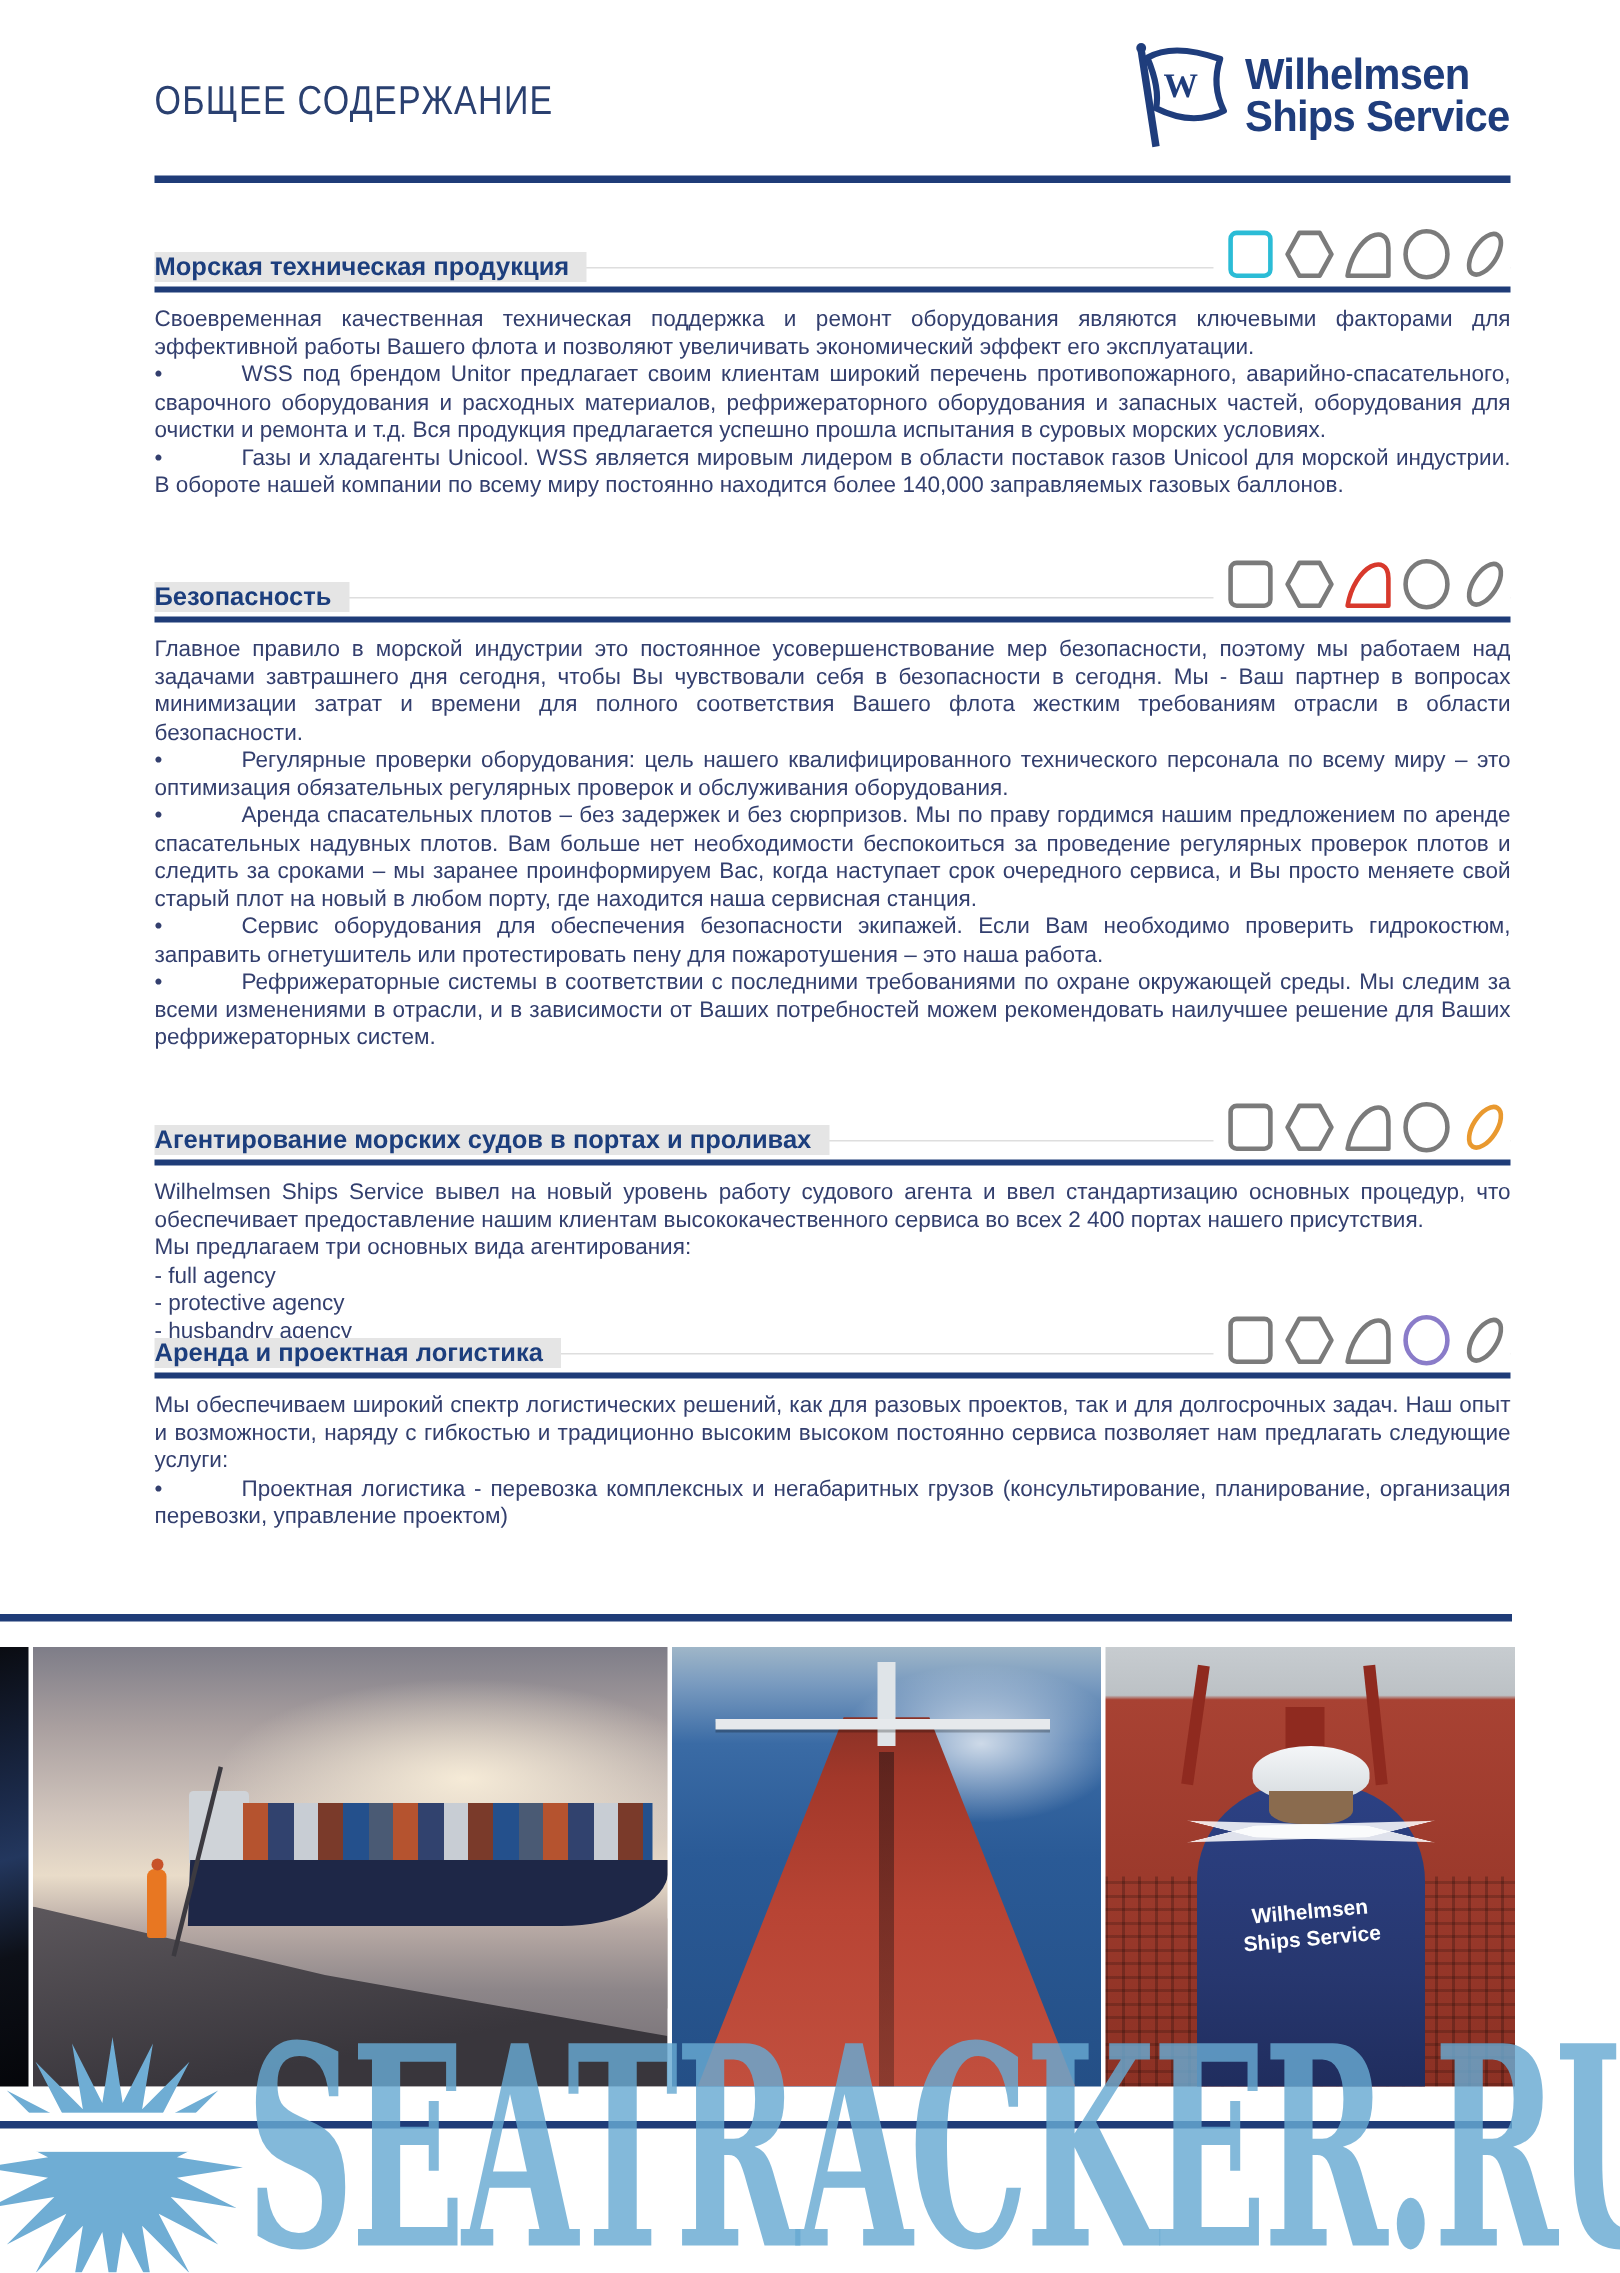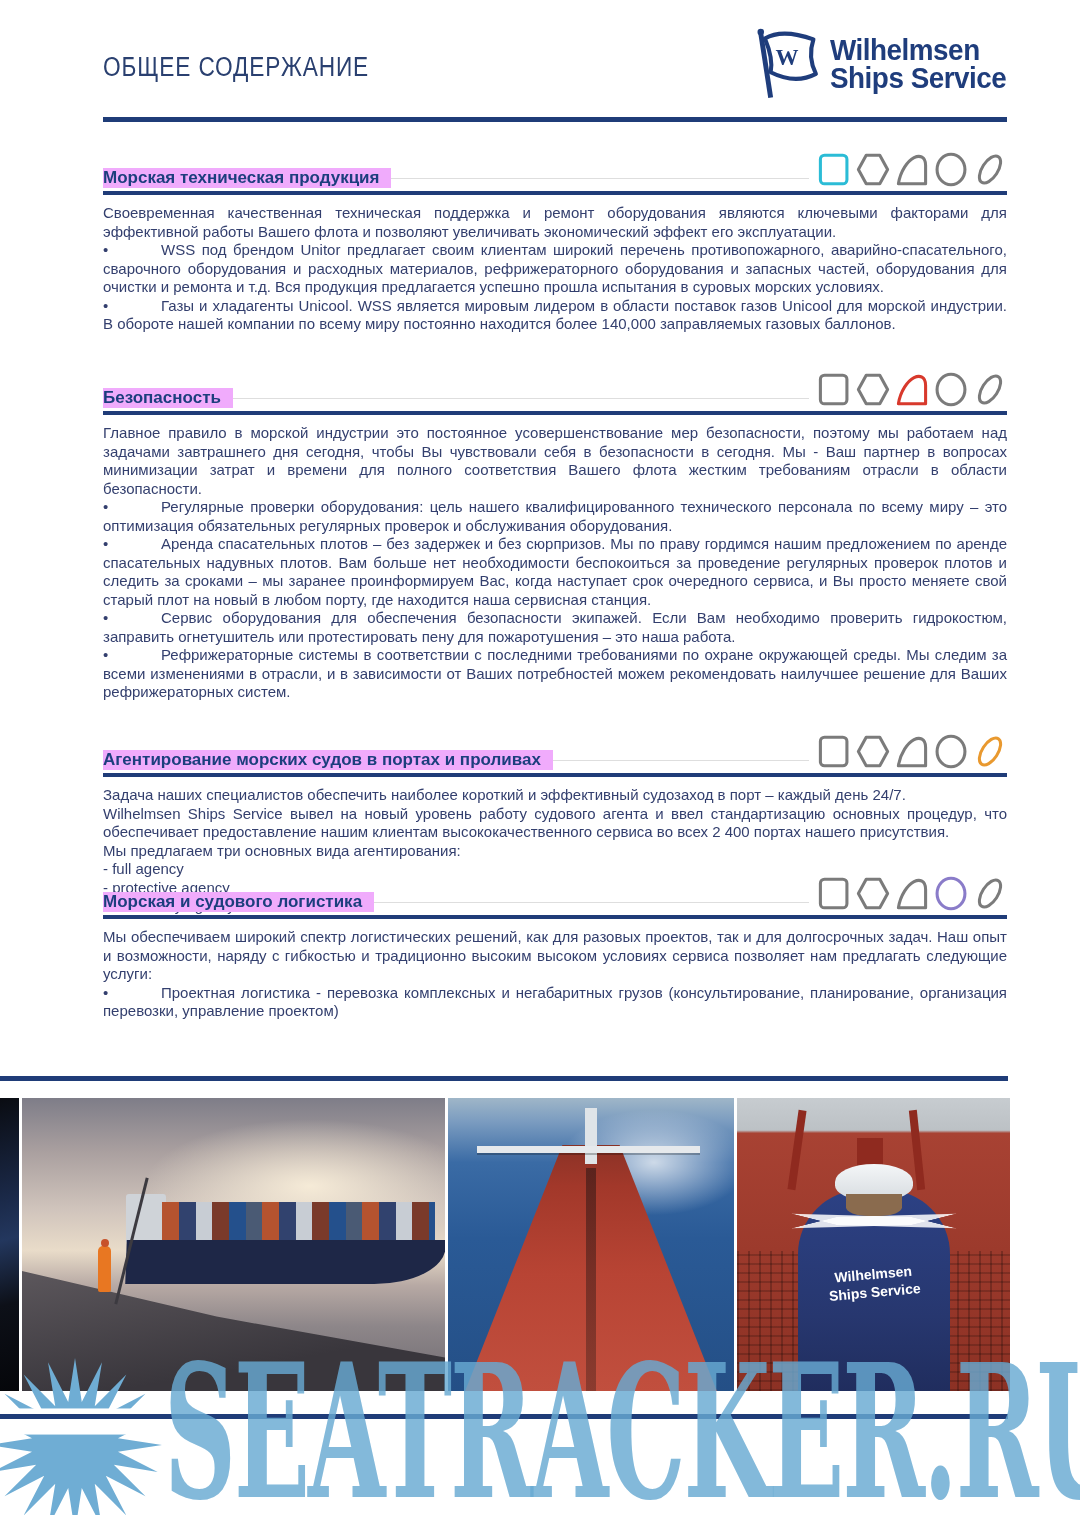--- a/index.html
+++ b/index.html
@@ -13,21 +13,21 @@
   .logo{position:absolute;top:24px;right:66px;display:flex;align-items:center;gap:10px;}
   .logo-flag{width:74px;height:80px;}
   .logo-name{font-weight:bold;font-size:29px;line-height:.98;color:#1F3D7C;
              letter-spacing:-.5px;transform:scaleX(.96);transform-origin:left center;}
   .header-rule{position:absolute;left:103px;top:117px;width:904px;height:5px;background:#1F3C78;}
 
   
   .section{position:absolute;left:103px;width:904px;}
   .sec-head{display:flex;justify-content:space-between;align-items:flex-end;height:40px;position:relative;}
   .hairline{position:absolute;left:0;right:0;bottom:9px;height:1px;background:#dedede;z-index:0;}
-  .sec-heading{margin:0;font-size:17px;font-weight:bold;color:#1C3E7D;background:#f0abfc;
+  .sec-heading{margin:0;font-size:17px;font-weight:bold;color:#1C3E7D;background:#e5e5e5;
                padding-right:12px;position:relative;z-index:1;}
   .shapes{display:flex;gap:5px;align-items:flex-end;background:#fff;padding-left:8px;
           position:relative;z-index:1;}
   .shape{width:34px;height:37px;stroke:#7b7b7b;fill:none;}
   .sec-rule{height:4px;background:#1F3C78;margin-top:3px;}
   .sec-body{margin-top:9px;font-size:15px;line-height:18.5px;color:#333F6E;text-align:justify;}
   .sec-body p{margin:0;}
   .pfx{display:inline-block;width:58px;}
   .pfx:empty{display:none;}
   .s0{top:148px;} .s1{top:368px;} .s2{top:730px;} .s3{top:872px;}
@@ -197,54 +197,53 @@
         <svg class="shape" viewBox="0 0 100 100">
             <use href="#sh-ellipse" xlink:href="#sh-ellipse"></use>
           </svg>
         <svg class="shape active" viewBox="0 0 100 100" style="stroke: rgb(233, 153, 47);">
             <use href="#sh-slanted" xlink:href="#sh-slanted"></use>
           </svg>
       </div>
     </div>
     <div class="sec-rule"></div>
     <div class="sec-body">
-      <p><span>Задача наших специалистов обеспечить наиболее короткий и эффективный судозаход в порт – каждый день 24/7.</span></p>
       <p><span>Wilhelmsen Ships Service вывел на новый уровень работу судового агента и ввел стандартизацию основных процедур, что обеспечивает предоставление нашим клиентам высококачественного сервиса во всех 2 400 портах нашего присутствия.</span></p>
       <p><span>Мы предлагаем три основных вида агентирования:</span></p>
       <p><span>- full agency</span></p>
       <p><span>- protective agency</span></p>
       <p><span>- husbandry agency</span></p>
     </div>
   </div>
 
   <div class="section s3">
     <div class="sec-head">
       <div class="hairline"></div>
-      <h2 class="sec-heading">Морская и судового логистика</h2>
+      <h2 class="sec-heading">Аренда и проектная логистика</h2>
       <div class="shapes">
         <svg class="shape" viewBox="0 0 100 100">
             <use href="#sh-square" xlink:href="#sh-square"></use>
           </svg>
         <svg class="shape" viewBox="0 0 100 100">
             <use href="#sh-hexagon" xlink:href="#sh-hexagon"></use>
           </svg>
         <svg class="shape" viewBox="0 0 100 100">
             <use href="#sh-sail" xlink:href="#sh-sail"></use>
           </svg>
         <svg class="shape active" viewBox="0 0 100 100" style="stroke: rgb(138, 124, 201);">
             <use href="#sh-ellipse" xlink:href="#sh-ellipse"></use>
           </svg>
         <svg class="shape" viewBox="0 0 100 100">
             <use href="#sh-slanted" xlink:href="#sh-slanted"></use>
           </svg>
       </div>
     </div>
     <div class="sec-rule"></div>
     <div class="sec-body">
-      <p><span>Мы обеспечиваем широкий спектр логистических решений, как для разовых проектов, так и для долгосрочных задач. Наш опыт и возможности, наряду с гибкостью и традиционно высоким высоком условиях сервиса позволяет нам предлагать следующие услуги:</span></p>
+      <p><span>Мы обеспечиваем широкий спектр логистических решений, как для разовых проектов, так и для долгосрочных задач. Наш опыт и возможности, наряду с гибкостью и традиционно высоким высоком постоянно сервиса позволяет нам предлагать следующие услуги:</span></p>
       <p><span class="pfx">•</span><span>Проектная логистика   - перевозка комплексных и негабаритных грузов (консультирование, планирование, организация перевозки, управление проектом)</span></p>
     </div>
   </div>
 
   <div class="bottom-rule"></div>
 
   <div class="photos">
     <div class="photo ph0"></div>
     <div class="photo ph1">
       <div class="water1"></div>

